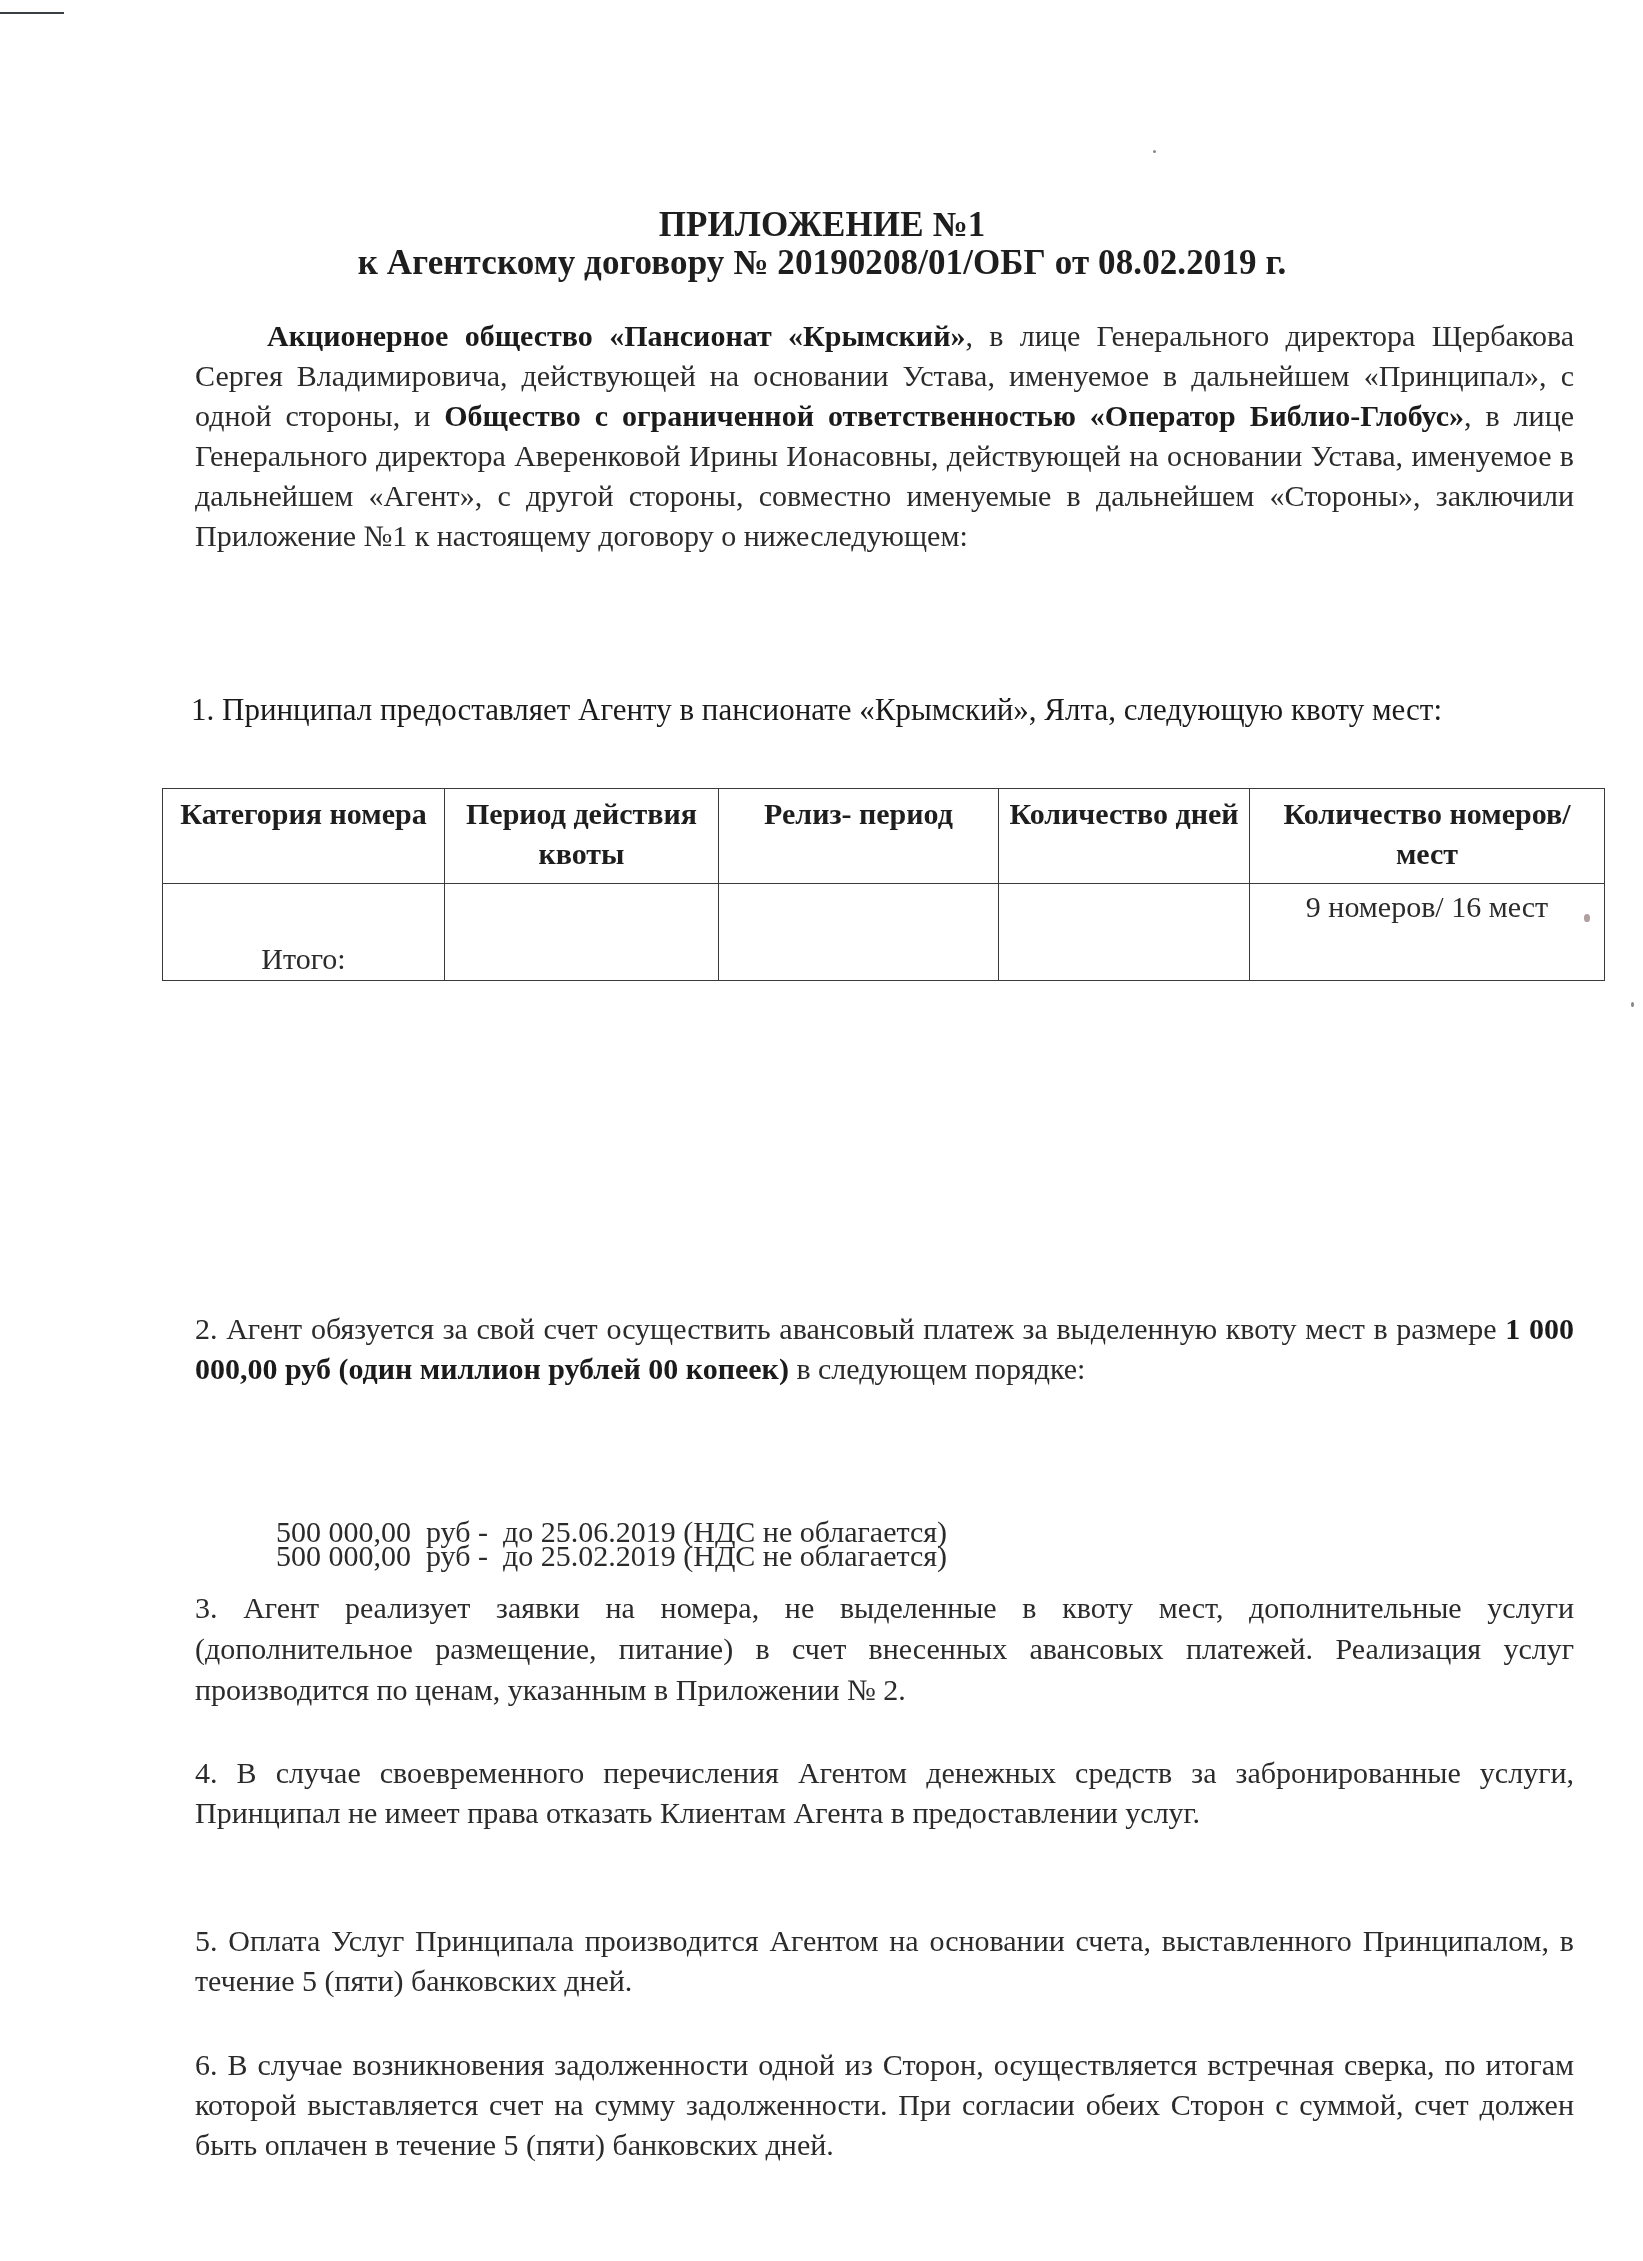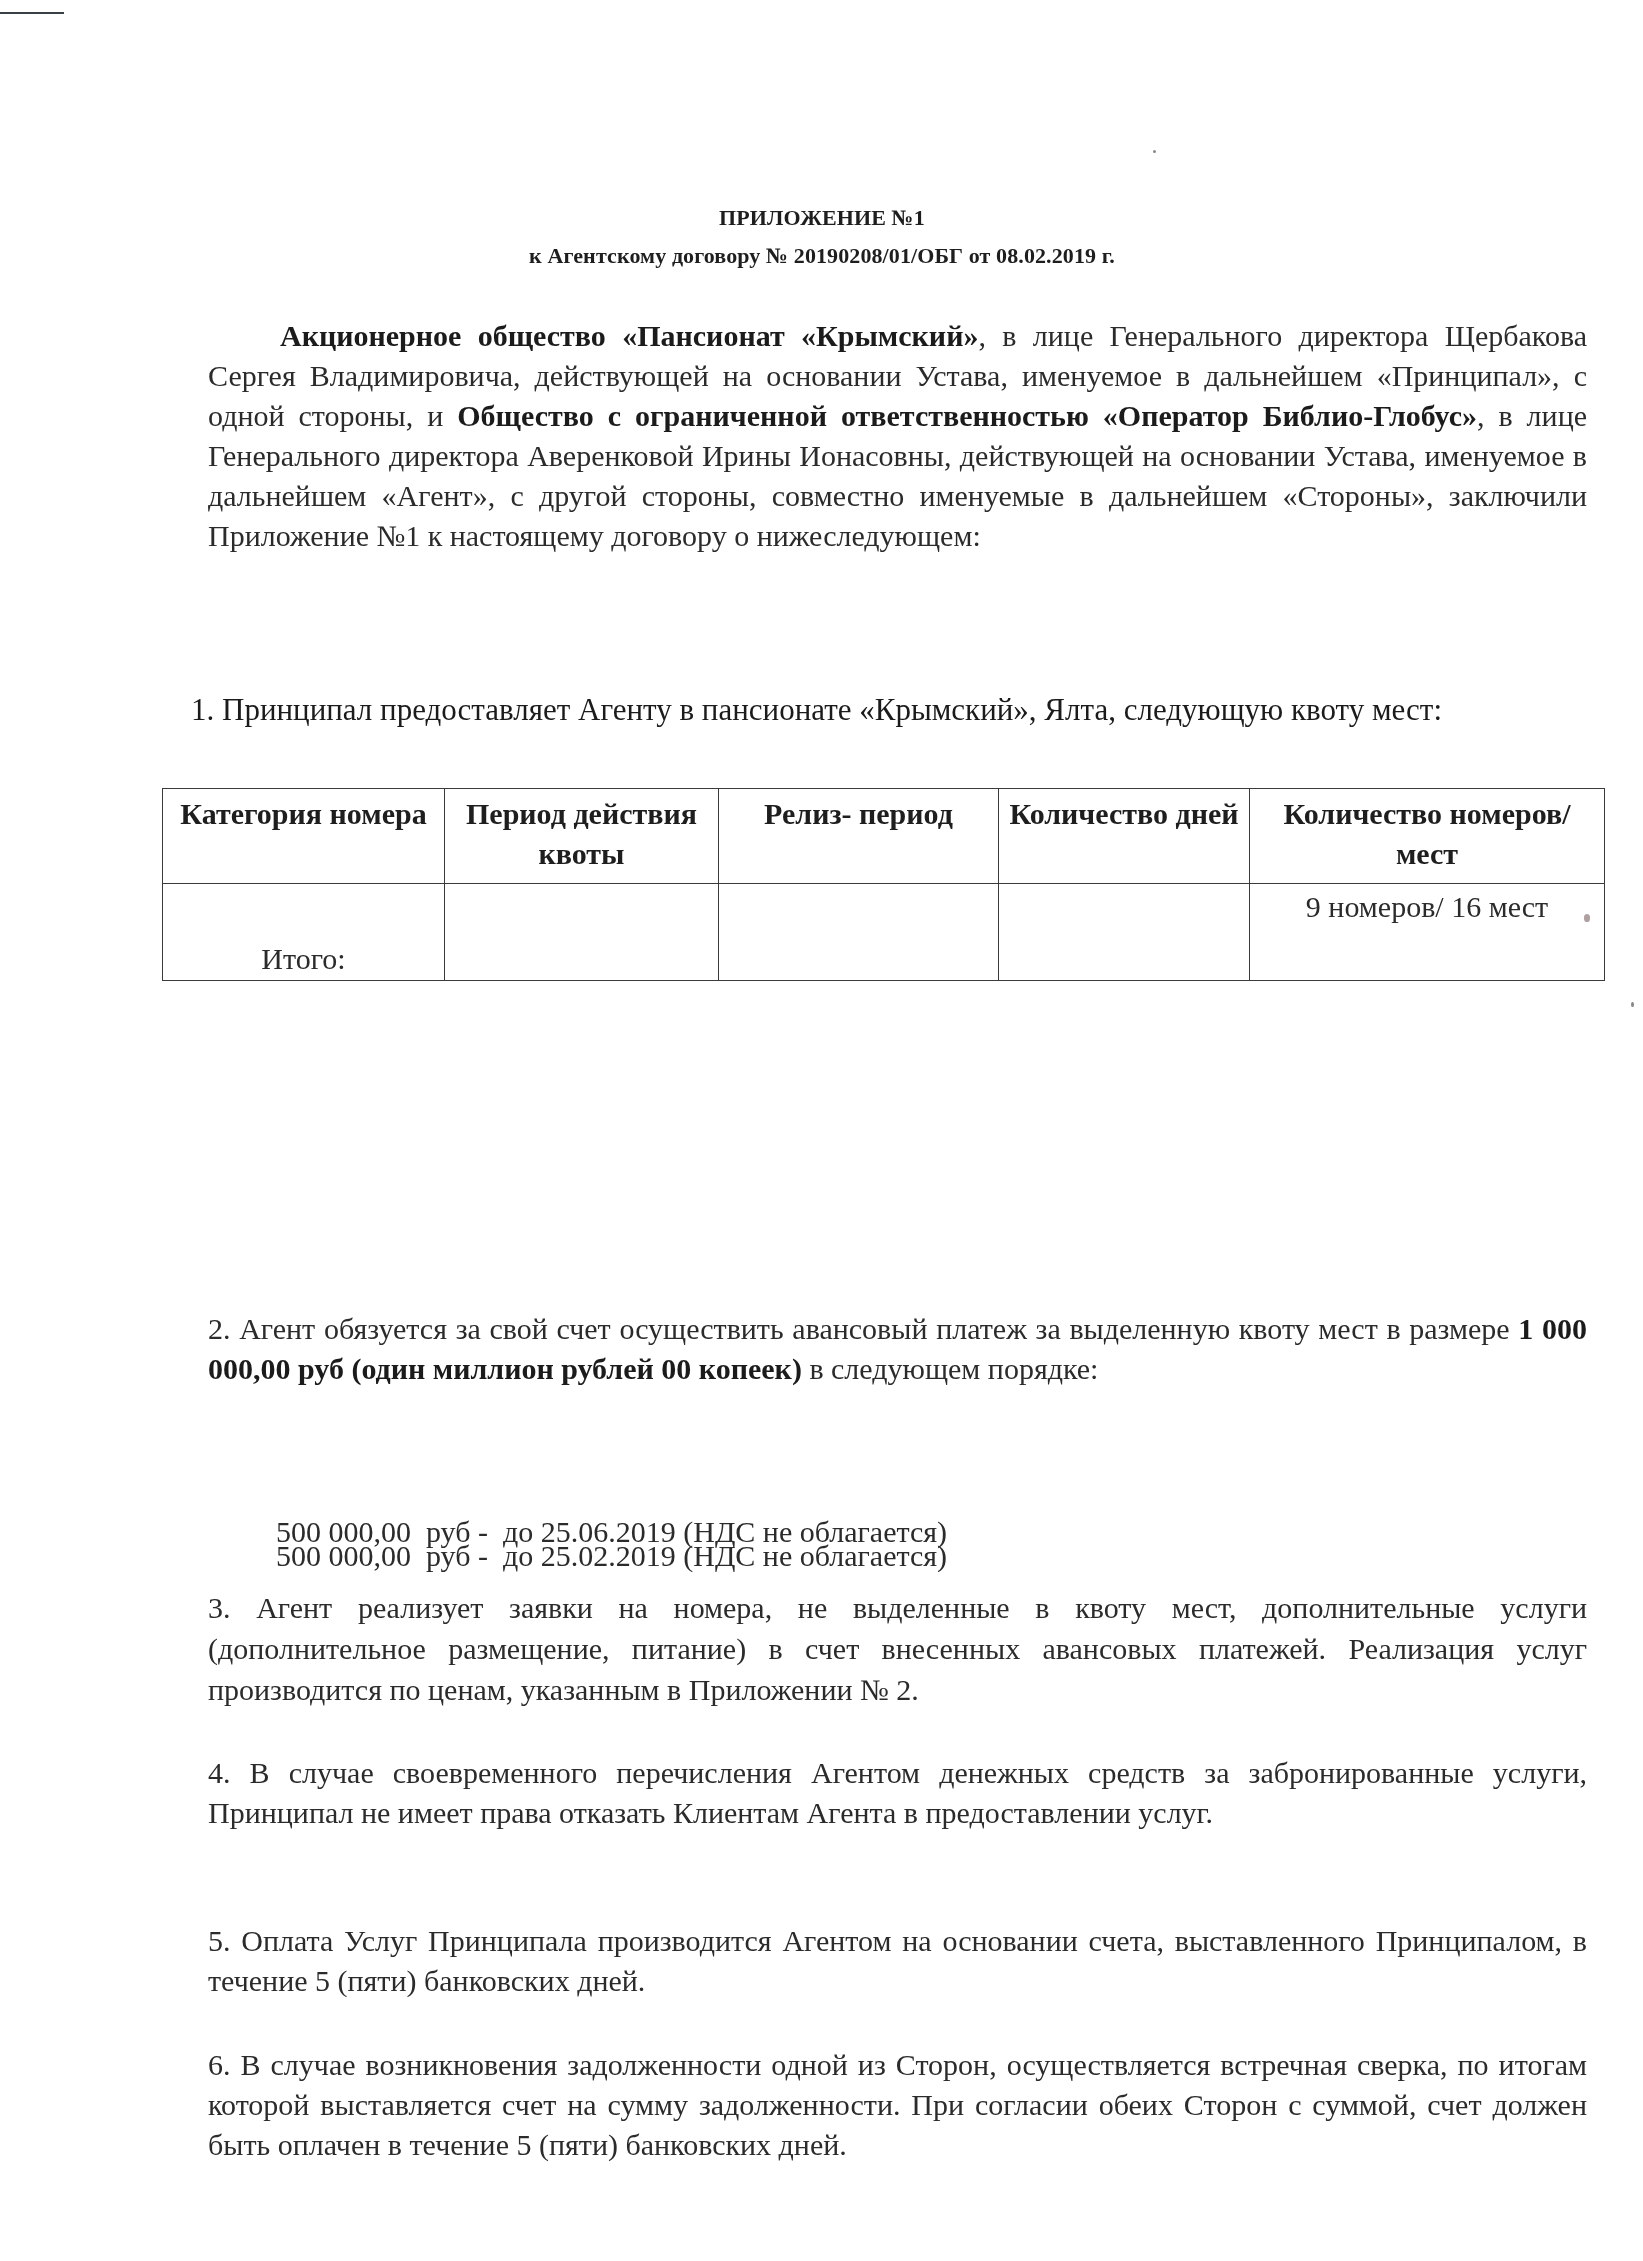--- a/index.html
+++ b/index.html
@@ -6,27 +6,27 @@
   body {
     width: 1644px; height: 2261px; position: relative; overflow: hidden;
     font-family: "Liberation Serif", "DejaVu Serif", serif;
     color: #2b2b2b;
   }
   .scan-mark { position: absolute; left: 0; top: 11.6px; width: 64px; height: 2.6px; background: #3a3f44; }
   .speck { position: absolute; background: #888; border-radius: 50%; }
 
   .title {
     position: absolute; left: 0; width: 1644px; text-align: center;
-    font-weight: bold; font-size: 22px; color: #1e1e1e; letter-spacing: 0.1px;
+    font-weight: bold; font-size: 35px; color: #1e1e1e; letter-spacing: 0.1px;
   }
   .t1 { top: 205px; }
   .t2 { top: 243px; }
 
   .para {
-    position: absolute; left: 208px; width: 1379px;
+    position: absolute; left: 195px; width: 1379px;
     font-size: 30px; line-height: 40px; text-align: justify;
     text-align-last: left;
   }
   .para b { color: #1b1b1b; }
   .indent { text-indent: 72px; }
 
   .section-bold {
     position: absolute; left: 191px; width: 1386px;
     font-size: 31px; font-weight: normal; line-height: 37px; color: #1b1b1b;
   }

